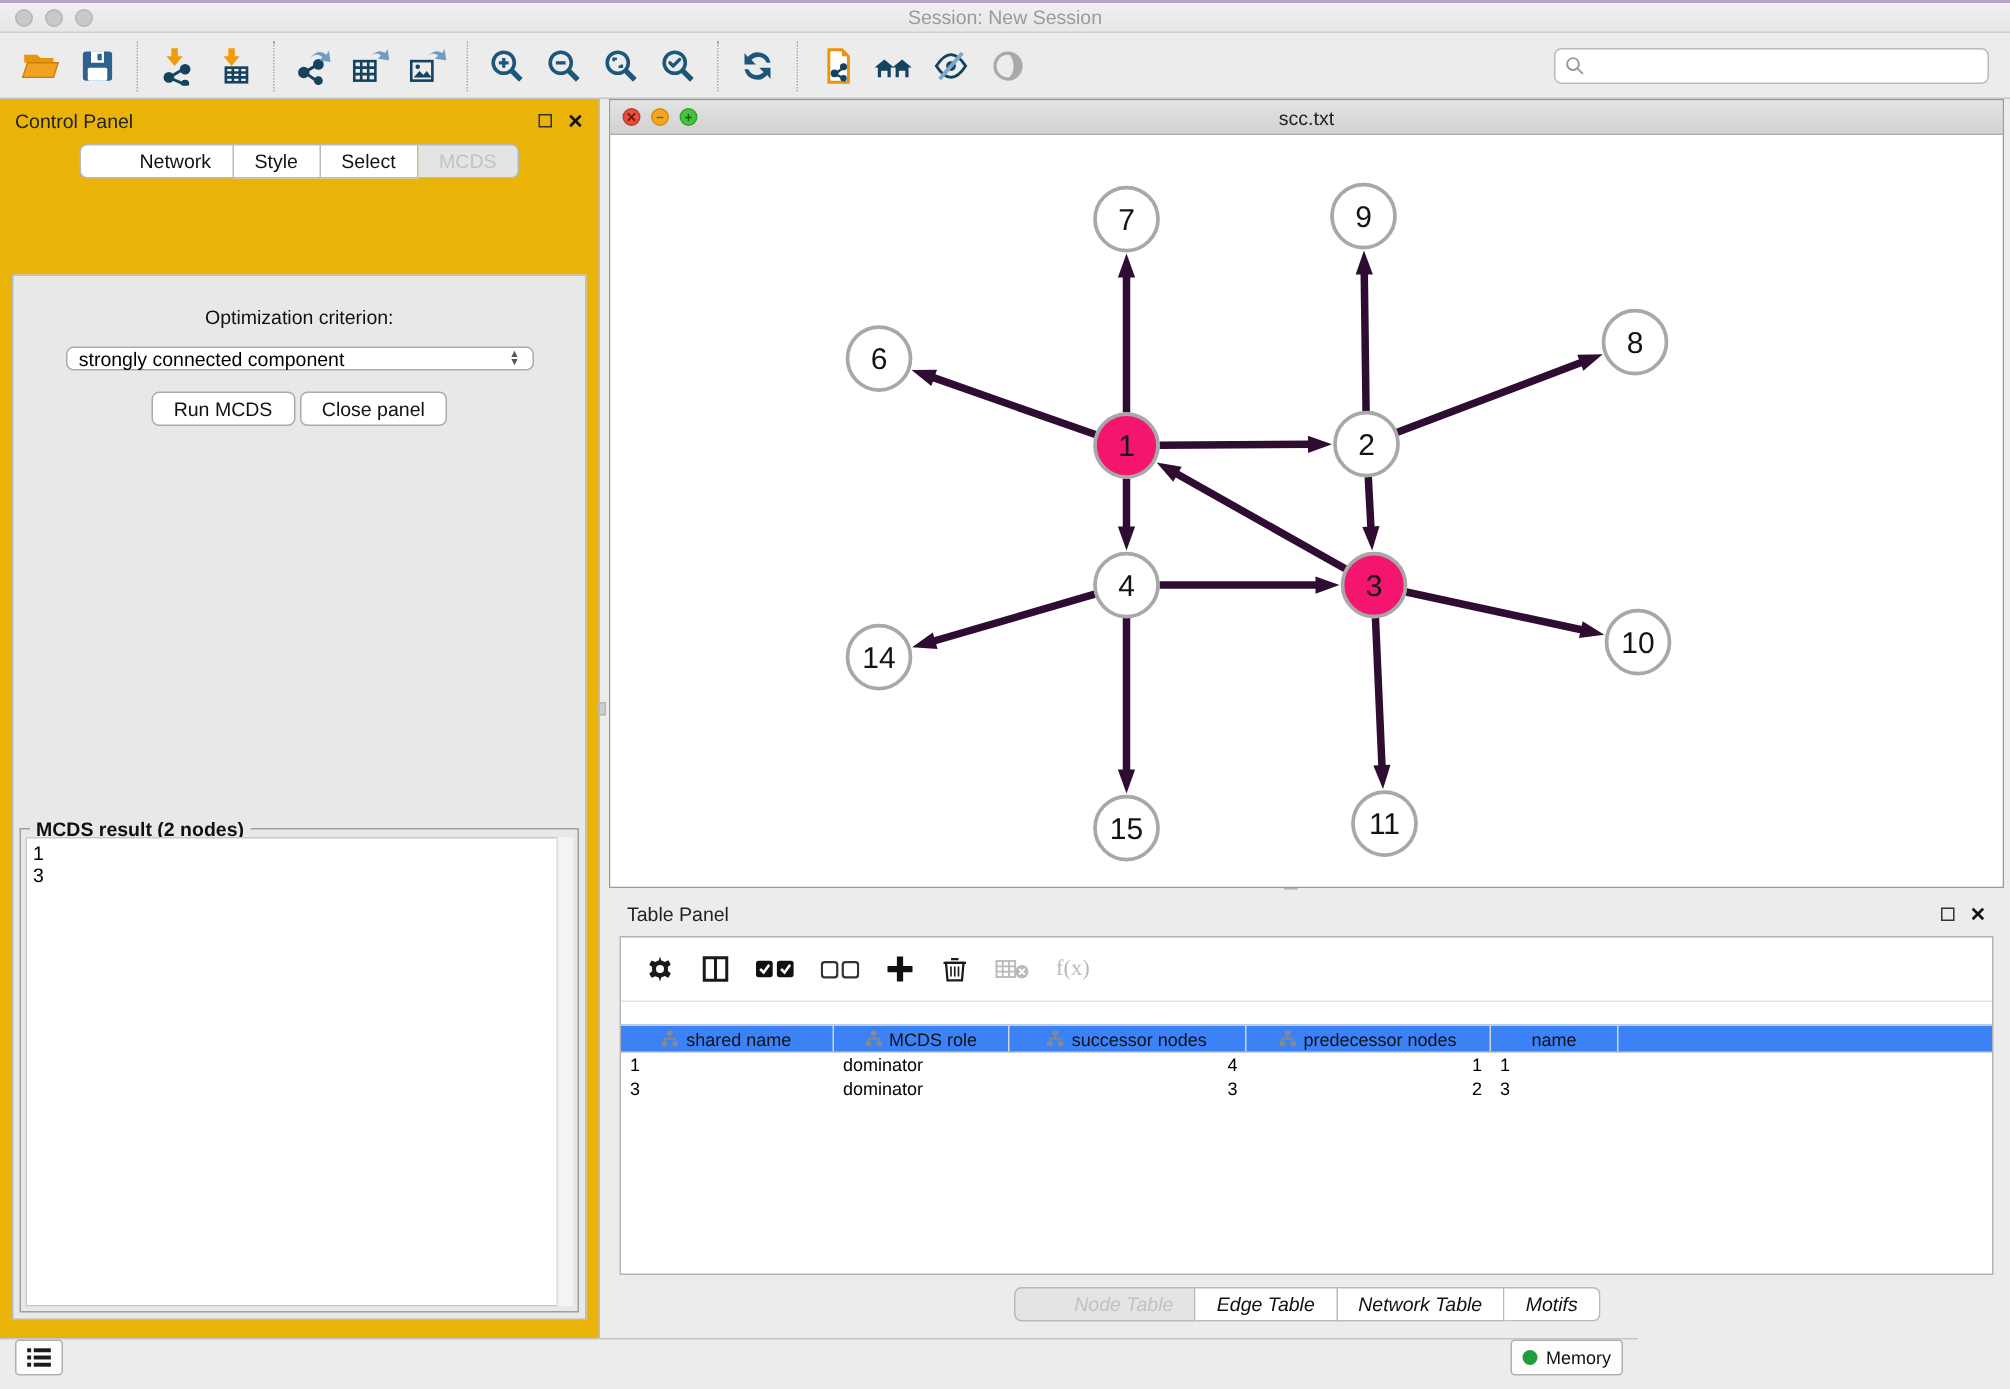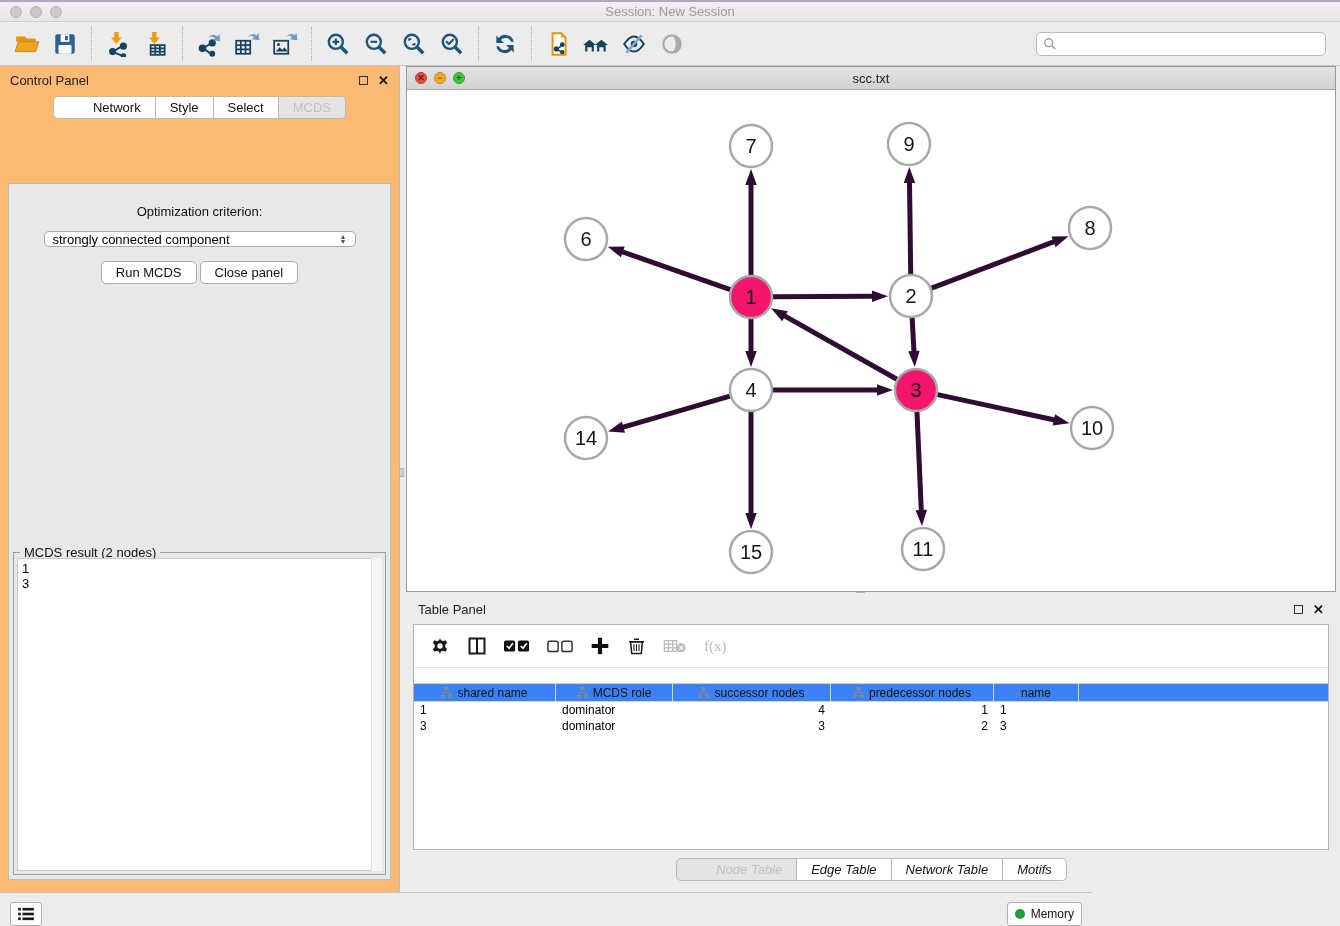--- a/index.html
+++ b/index.html
@@ -17,21 +17,21 @@
   .toolbar { position:absolute; left:0; top:22px; width:1340px; height:44px; background:#ececec;
     border-bottom:1px solid #c6c6c6; display:flex; align-items:center; padding:0 8px; }
   .tb-btn { width:38px; height:36px; display:flex; align-items:center; justify-content:center; cursor:pointer; }
   .tb-sep { width:1px; height:34px; border-left:1px dotted #a9a9a9; margin:0 7px; }
   .tb-spacer { flex:1; }
   .searchbox { width:290px; height:24px; background:#fff; border:1px solid #b9b9b9; border-radius:5px;
     display:flex; align-items:center; padding:0 6px; margin-right:6px; }
   .searchbox input { border:none; outline:none; flex:1; font-size:12px; margin-left:5px; font-family:"Liberation Sans",sans-serif; }
 
   
-  .control-panel { position:absolute; left:0; top:66px; width:400px; height:826px; background:#fdba74; border-right:1px solid #bdbdbd; }
+  .control-panel { position:absolute; left:0; top:66px; width:400px; height:826px; background:#eab308; border-right:1px solid #bdbdbd; }
   .panel-head { height:28px; display:flex; align-items:center; padding:0 10px; }
   .panel-head .ph-title { font-size:13px; color:#222; flex:1; }
   .ph-icons { display:flex; gap:10px; align-items:center; }
   .ph-icons .sq { width:9px; height:9px; border:1.5px solid #333; display:inline-block; cursor:pointer; }
   .ph-icons .x { font-size:13px; font-weight:bold; color:#111; cursor:pointer; line-height:1; }
 
   .cp-tabs { display:flex; justify-content:center; margin-top:2px; position:relative; z-index:2; }
   .seg { border:1px solid #b9b9b9; background:#fff; font-size:13px; padding:3px 14px; cursor:pointer; color:#111; }
   .seg:first-child { border-radius:5px 0 0 5px;padding-left:39px; }
   .seg:last-child { border-radius:0 5px 5px 0; }
@@ -42,21 +42,21 @@
   .opt-label { text-align:center; font-size:13px; color:#111; margin-top:20px; }
   .dropdown { margin:12px auto 0 auto; width:312px; height:16px; background:#fff; border:1px solid #ababab; border-radius:5px;
     display:flex; align-items:center; padding:0 8px; font-size:13px; cursor:pointer; }
   .dropdown .dd-text { flex:1; }
   .dd-arrows { display:flex; flex-direction:column; line-height:5px; font-size:7px; color:#555; }
   .btn-row { display:flex; justify-content:center; gap:3px; margin-top:14px; }
   .push-btn { background:#fff; border:1px solid #ababab; border-radius:5px; font-size:13px; padding:3px 14px; cursor:pointer; color:#111;
     font-family:"Liberation Sans",sans-serif; }
 
   .result-group { position:absolute; left:4px; right:4px; top:368px; bottom:4px; border:1px solid #9f9f9f; }
-  .result-label { position:absolute; top:-8px; left:6px; background:#e8e8e8; font-size:13px; padding:0 4px; color:#111; }
+  .result-label { position:absolute; top:-8px; left:6px; background:#e8e8e8; font-size:13px; padding:0 4px; color:#111;font-weight:bold; }
   .result-text { position:absolute; left:3px; right:3px; top:5px; bottom:3px; background:#fff; border:1px solid #c8c8c8;
     font-size:13px; padding:2px 4px; white-space:pre-line; overflow:hidden; }
   .result-scroll { position:absolute; right:3px; top:5px; bottom:3px; width:11px; background:#f4f4f4; border-left:1px solid #ddd; }
 
   
   .net-window { position:absolute; left:406px; top:66px; width:930px; height:526px; border:1px solid #9a9a9a; background:#fff; }
   .net-titlebar { height:23px; background:linear-gradient(#e3e3e3,#d2d2d2); border-bottom:1px solid #aaa;
     display:flex; align-items:center; position:relative; }
   .traffic { display:flex; gap:7px; margin-left:8px; z-index:2; }
   .traffic span { width:12px; height:12px; border-radius:50%; font-size:9px; font-weight:bold; display:flex; align-items:center;
@@ -81,21 +81,21 @@
   .tbl-header { display:flex; height:19px; background:#3b82f6; border-top:1px solid #cfcfcf; border-bottom:1px solid #cfcfcf; font-size:12px;margin-top:15px; }
   .th-cell { display:flex; align-items:center; justify-content:center; gap:5px; border-right:1px solid #d4d4d4; color:#111; }
   .tbl-row { display:flex; height:16px; font-size:12px; align-items:center; }
   .td { padding:0 6px; overflow:hidden; white-space:nowrap; }
   .num { text-align:right; }
 
   .tp-tabs { position:absolute; left:1px; right:0; top:262px; display:flex; justify-content:center;font-style:italic; }
 
   
   .statusbar { position:absolute; left:0; top:892px; width:1092px; height:34px; background:#ececec; border-top:1px solid #c6c6c6;
-    display:flex; align-items:flex-end; padding:0 10px; }
+    display:flex; align-items:flex-start; padding:0 10px; }
   .sb-btn { background:#fdfdfd; border:1px solid #b0b0b0; border-radius:3px; height:24px; display:flex; align-items:center;
     justify-content:center; padding:0 7px; cursor:pointer; }
   .memory-btn { margin-left:auto; gap:6px; font-size:12px; color:#111; }
   .green-dot { width:10px; height:10px; border-radius:50%; background:#1f9e3d; display:inline-block; }
 
   svg { display:block; }
 </style>
 </head>
 <body>
 

